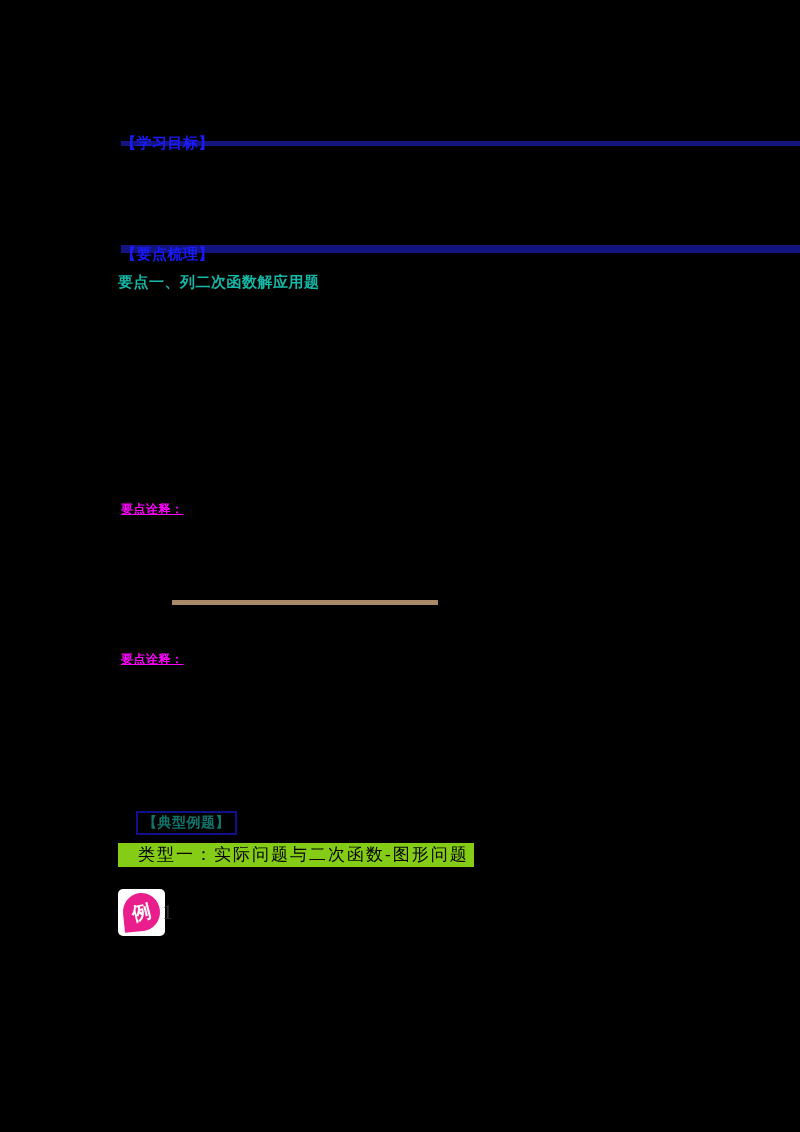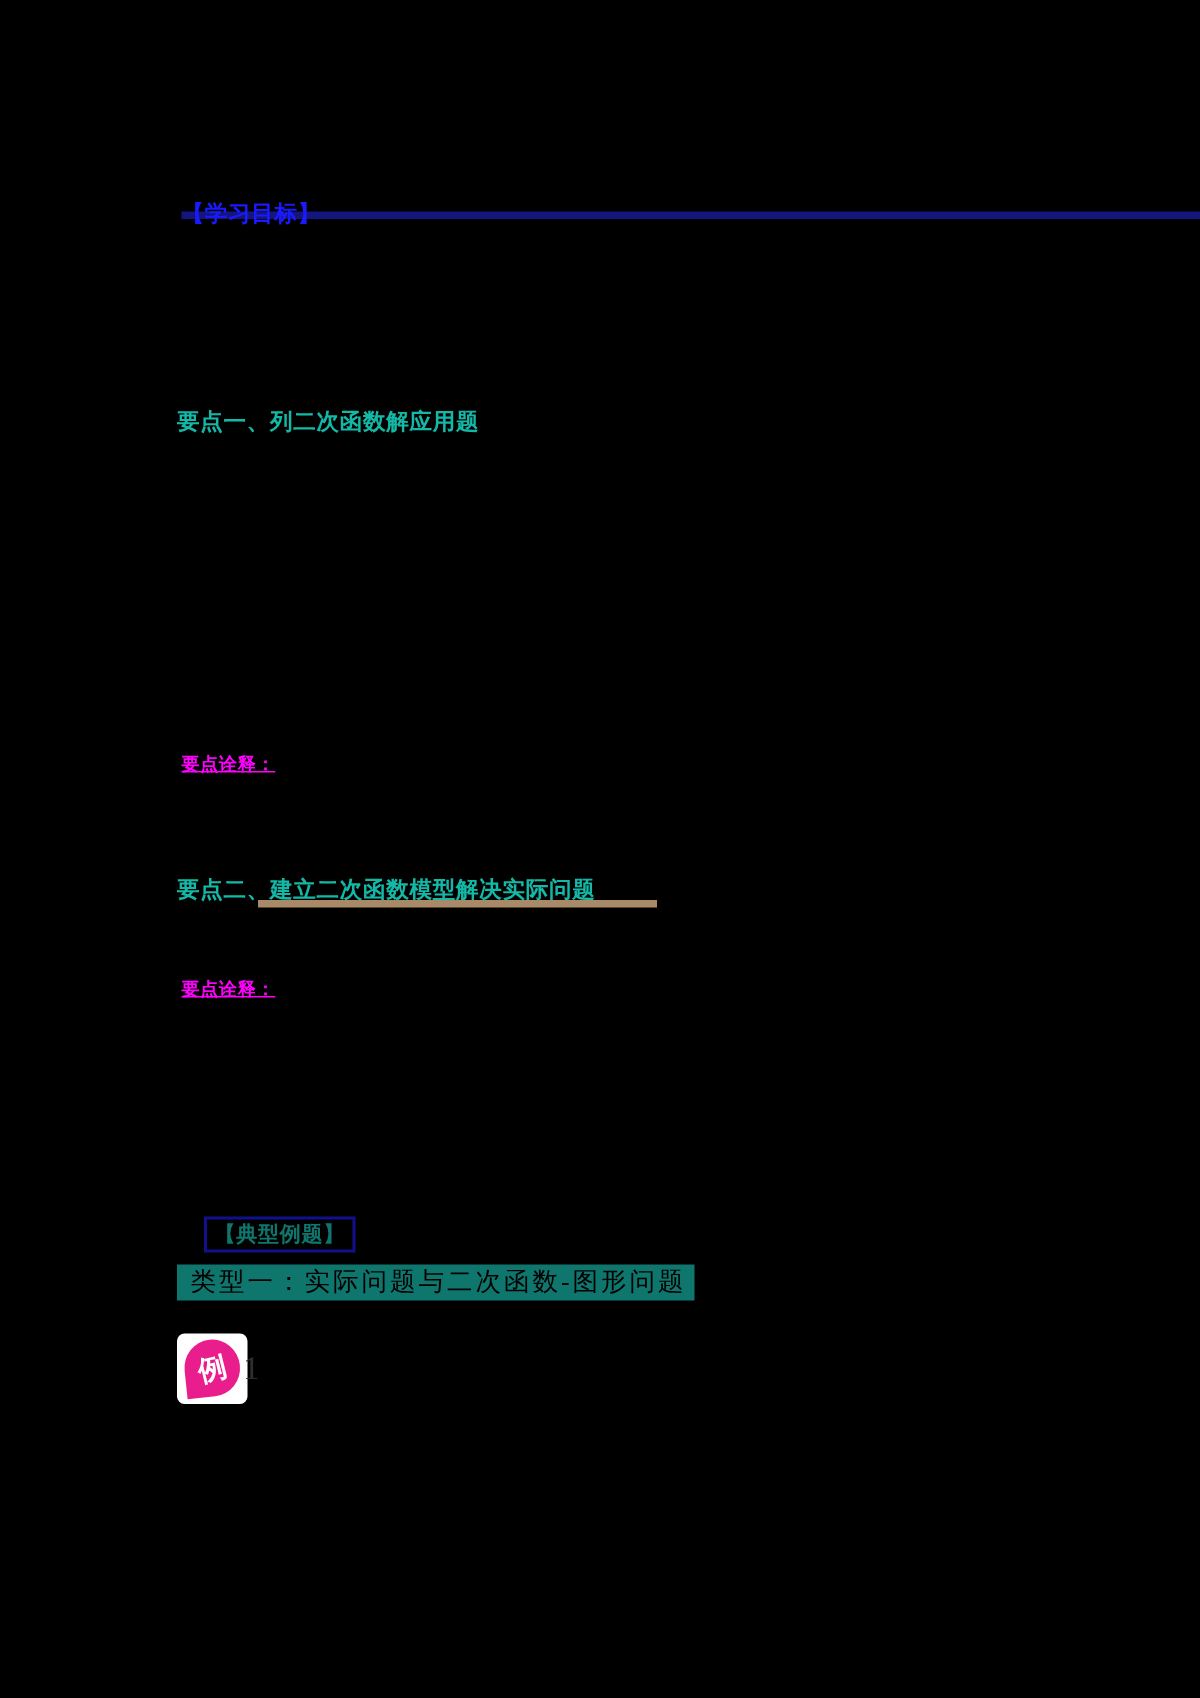--- a/index.html
+++ b/index.html
@@ -38,23 +38,23 @@
   #annotation-2 { top:651px; }
 
   #heading-examples {
     left:136px; top:811px; display:inline-block;
     border:2px solid #10108c; padding:1px 5px 2px 5px;
     color:#0f766e; font-weight:bold; font-size:14px; line-height:17px;
     white-space:nowrap; letter-spacing:0.5px;
   }
 
   #type-one {
-    left:118px; top:843px; display:inline-block; background:#0f766e;
+    left:118px; top:843px; display:inline-block; background:#84cc16;
     color:#000; font-family:"Liberation Serif", serif; font-size:17px;
-    line-height:19px; padding:2px 5px 3px 9px; letter-spacing:2px;
+    line-height:19px; padding:2px 5px 3px 20px; letter-spacing:2px;
     white-space:nowrap;
   }
 
   
   #example-badge {
     left:118px; top:889px; width:47px; height:47px; background:#ffffff;
     border-radius:5px;
   }
   #example-badge .pick {
     position:absolute; left:5px; top:4px; width:37px; height:38px;
@@ -74,26 +74,28 @@
 </style>
 </head>
 <body>
 
 <div id="canvas">
 
   <div id="heading-goal" class="abs rule-heading">
     <span class="txt">【学习目标】</span>
   </div>
 
+  <div id="heading-points" class="abs rule-heading">
+    <span class="txt">【要点梳理】</span>
+  </div>
 
   <div id="point-one" class="abs orange-heading">要点一、列二次函数解应用题</div>
 
   <div id="annotation-1" class="abs magenta-label">要点诠释：</div>
 
-  <div id="point-two" class="abs orange-heading">要点二、建立二次函数模型解决实际问题</div>
 
   <div id="tan-rule" class="abs"></div>
 
   <div id="annotation-2" class="abs magenta-label">要点诠释：</div>
 
   <div id="heading-examples" class="abs">【典型例题】</div>
 
   <div id="type-one" class="abs">类型一：实际问题与二次函数-图形问题</div>
 
   <div id="example-badge" class="abs">

